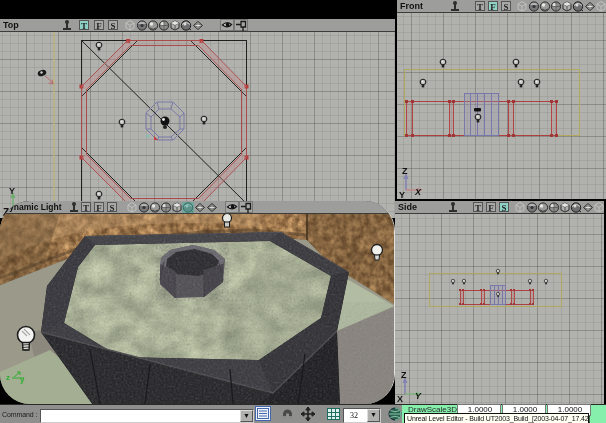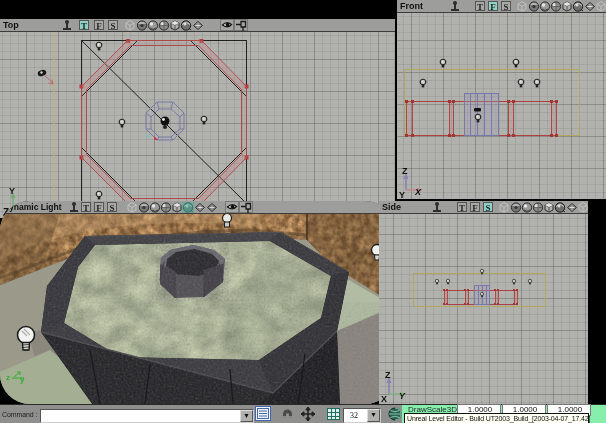--- a/index.html
+++ b/index.html
@@ -357,21 +357,21 @@
 
       <g stroke="#2fae2f" fill="none" stroke-width="1">
         <text x="6" y="166" font-size="8" fill="#2fae2f" stroke="none" font-weight="bold">z</text>
         <path d="M14,163 L20,158 M20,158 L17,158 M20,158 L20,161"></path>
         <text x="20" y="168" font-size="8" fill="#2fae2f" stroke="none" font-weight="bold">y</text>
         <path d="M12,164 L24,164"></path>
       </g>
     </svg>
   </div>
 
-  <div class="vp" id="vpBR" style="left:379px;top:201px;width:209px;height:203px;">
+  <div class="vp" id="vpBR" style="left:395px;top:201px;width:209px;height:203px;">
     <div class="tbar"></div>
     <div class="tlabel">Side</div>
     <svg style="position:absolute;left:0;top:0;" width="209" height="13" viewBox="0 0 209 13">
       <use href="#joyIcon" x="54"></use>
       <use href="#cubeRow" x="119"></use>
       <use href="#cubeRow" x="198"></use>
     </svg>
     <div class="tfs" style="left:78px;">T</div>
     <div class="tfs" style="left:91px;">F</div>
     <div class="tfs on" style="left:104px;">S</div>

